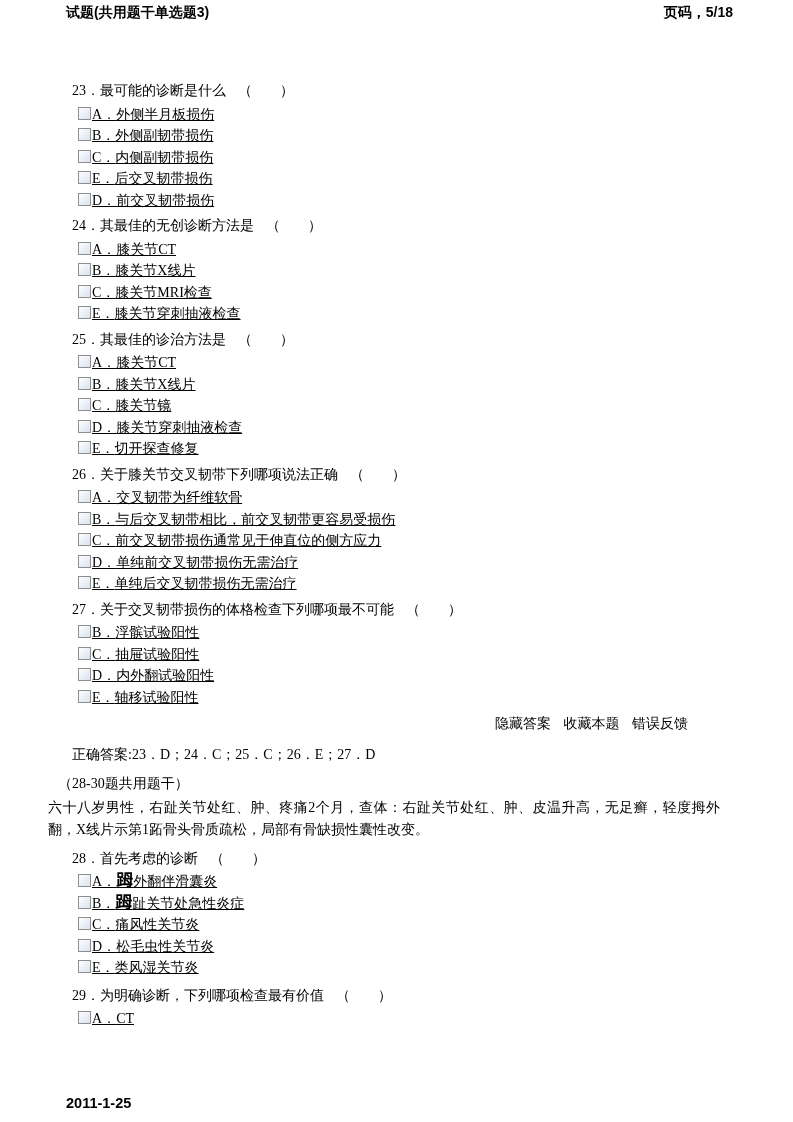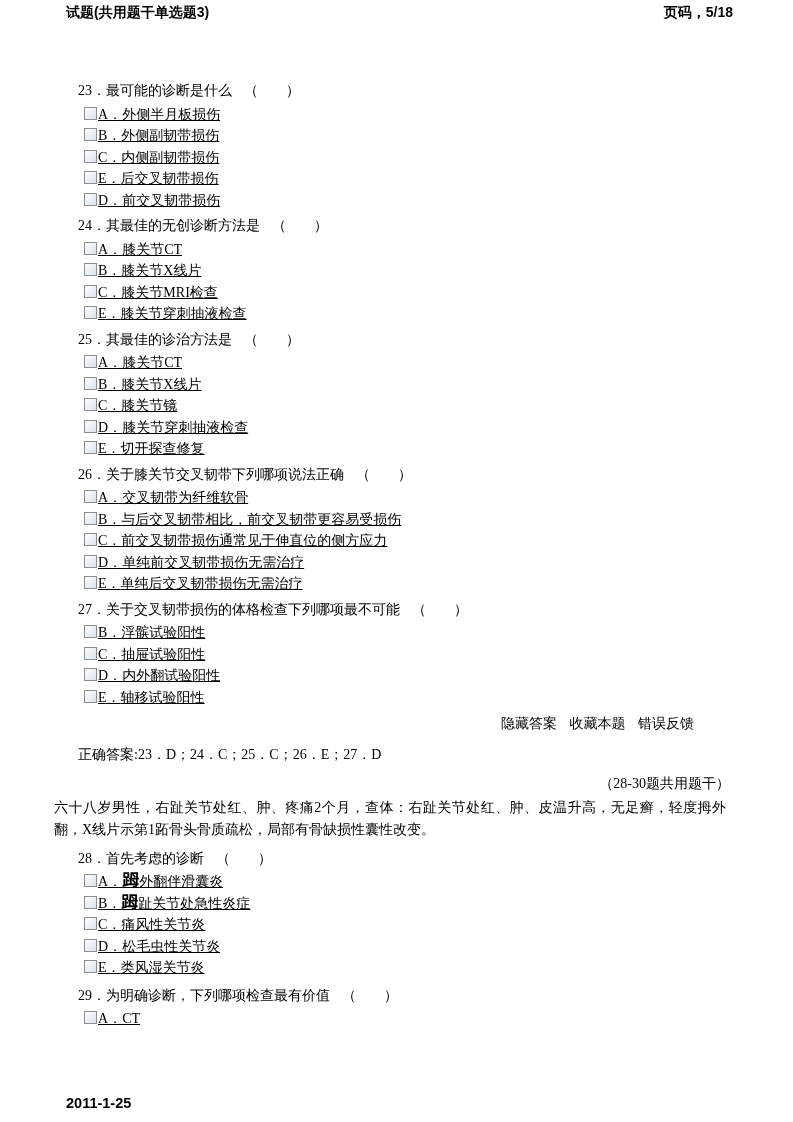--- a/index.html
+++ b/index.html
@@ -1,31 +1,31 @@
 <!DOCTYPE html>
 <html><head>
 <meta charset="utf-8">
 <style>
   html,body{margin:0;padding:0;background:#fff;}
   .page{position:relative;width:793px;height:1122px;background:#ffffff;overflow:hidden;
         font-family:"Liberation Serif","DejaVu Serif",serif;font-size:14px;color:#000;}
   .header{position:absolute;top:3px;left:66px;right:60px;display:flex;justify-content:space-between;
           font-family:"Liberation Sans","DejaVu Sans",sans-serif;font-weight:bold;font-size:14px;line-height:18px;}
-  .content{position:absolute;top:81px;left:54px;width:676px;}
+  .content{position:absolute;top:81px;left:48px;width:676px;}
   .q-title{margin:5px 0 2px 24px;line-height:20.5px;white-space:nowrap;}
   .q-paren{margin-left:12px;}
   .option{margin-left:30px;line-height:20.5px;white-space:nowrap;text-decoration:underline;}
   .checkbox{display:inline-block;width:11px;height:11px;border:1px solid #8e8e8e;
             background:linear-gradient(135deg,#ffffff 0%,#e9eff6 55%,#d9e3ed 100%);
             vertical-align:-1px;margin-right:1px;cursor:pointer;}
   .opt-special{font-weight:bold;font-size:17px;line-height:20.5px;}
   .actions{margin-top:6px;text-align:right;padding-right:36px;line-height:20.5px;}
   .actions span{margin-left:9px;cursor:pointer;}
   .answer-line{margin-top:10px;margin-left:24px;line-height:20.5px;}
-  .group-header{margin-top:9px;margin-left:10px;line-height:20.5px;text-align:right;}
+  .group-header{margin-top:9px;margin-left:10px;line-height:20.5px;}
   .stem{margin-top:2px;line-height:22.5px;text-align:justify;width:672px;}
   .mt7 .q-title{margin-top:7px;}
   .footer{position:absolute;top:1094px;left:66px;right:60px;display:flex;justify-content:space-between;
           font-family:"Liberation Sans","DejaVu Sans",sans-serif;font-weight:bold;font-size:14.5px;line-height:18px;}
 </style>
 </head>
 <body>
 
 <div class="page">
 

